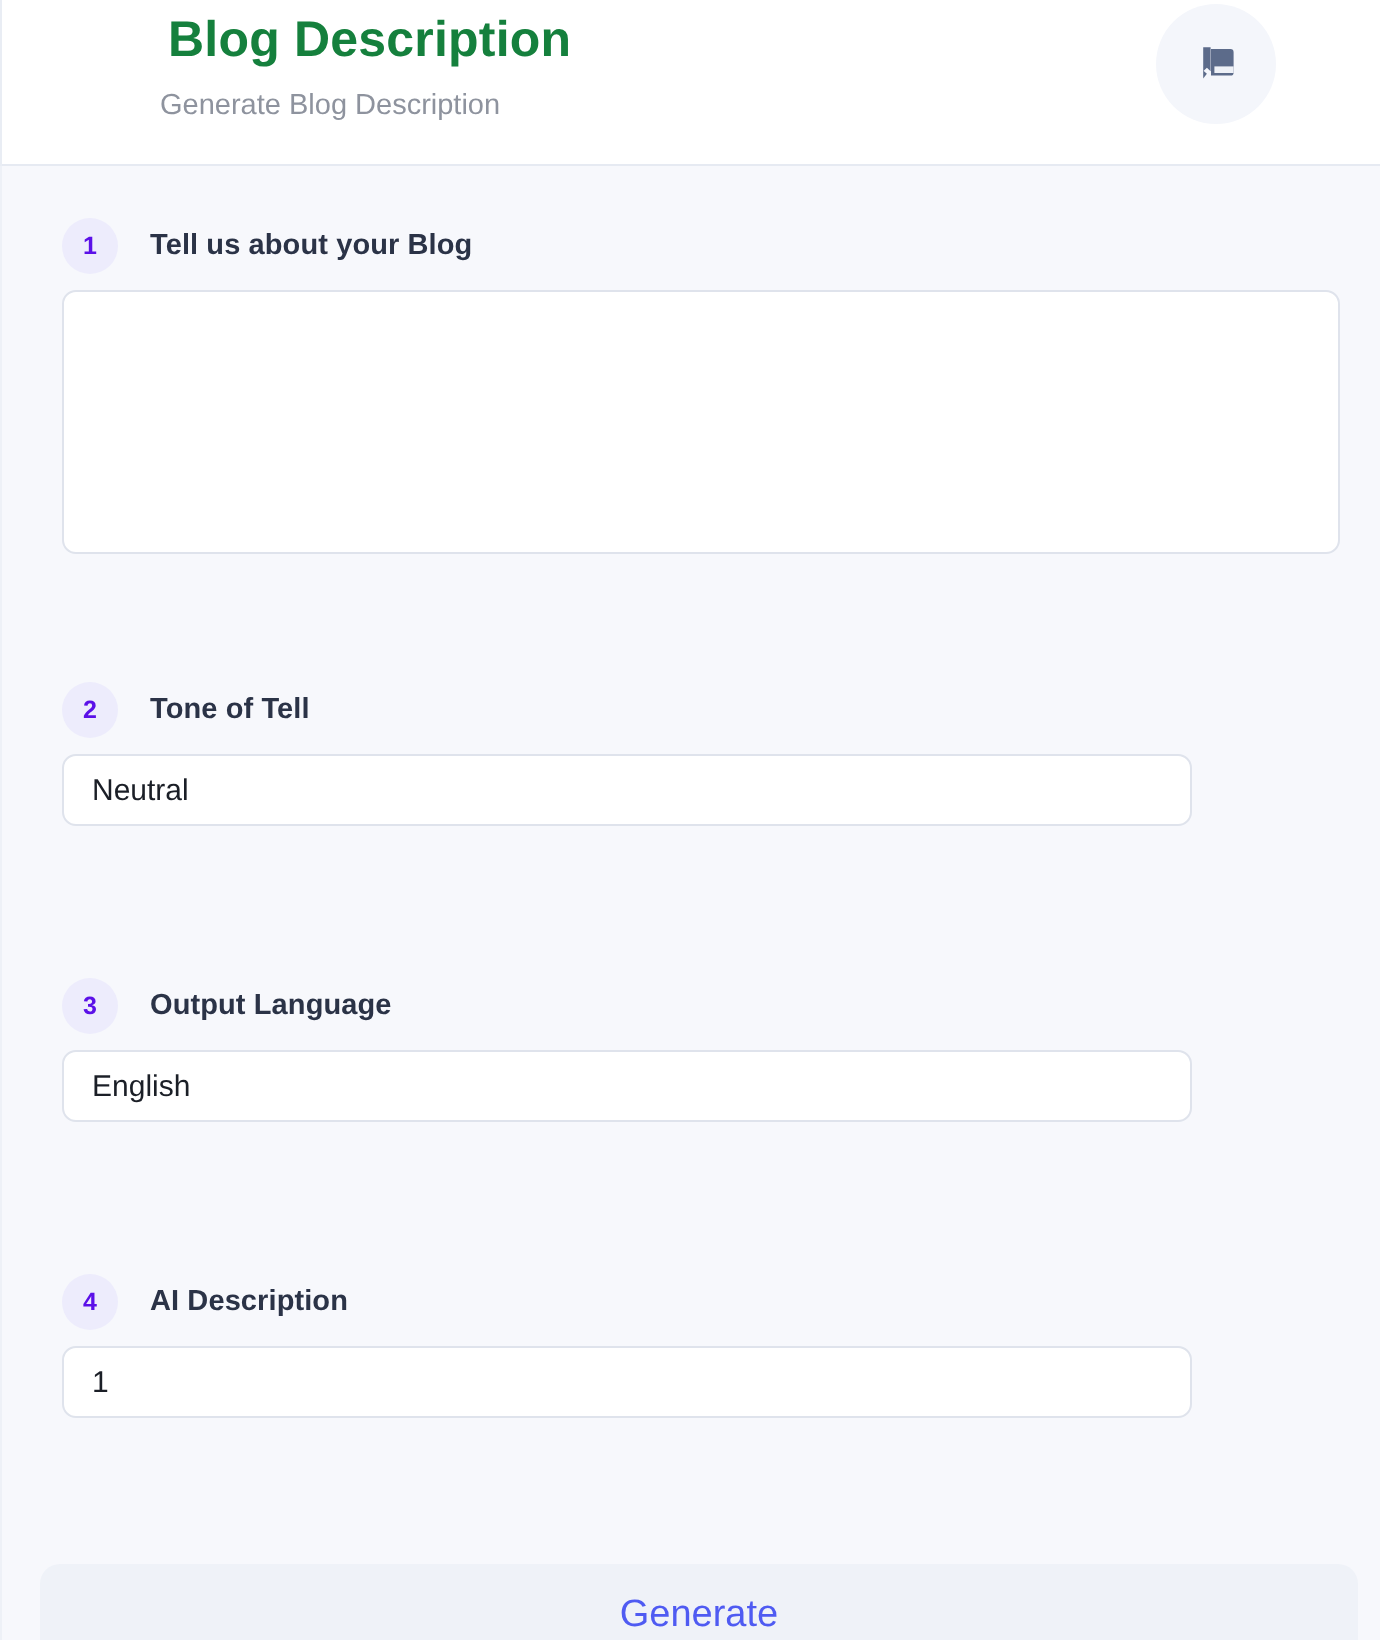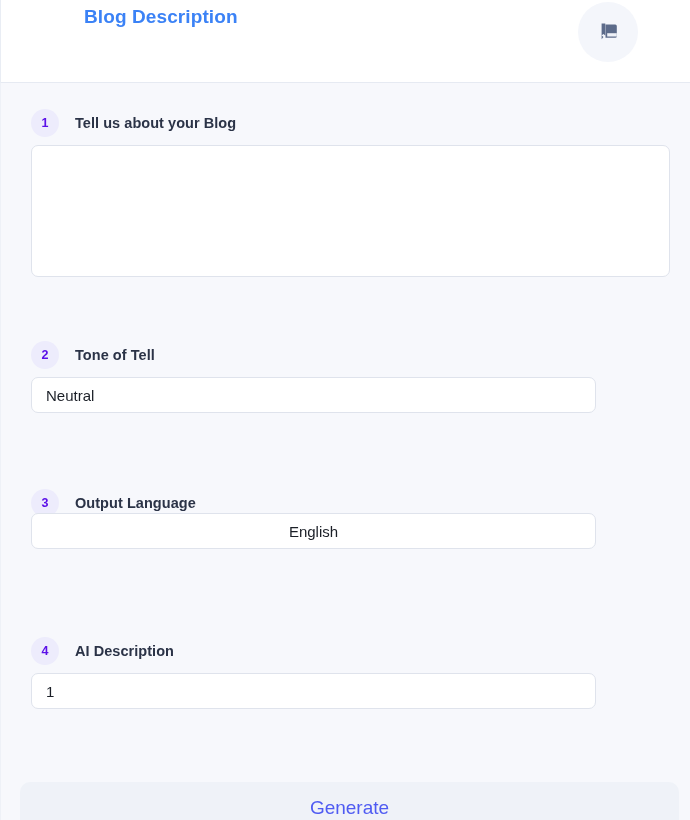--- a/index.html
+++ b/index.html
@@ -39,23 +39,23 @@
     top: 0;
     left: 0;
     width: 1px;
     height: 83px;
     background: #e9edf4;
   }
   .header-title {
     position: absolute;
     left: 84px;
     top: 6px;
-    font-size: 19px;
+    font-size: 25px;
     font-weight: bold;
-    color: #3b82f6;
+    color: #15803d;
     letter-spacing: 0.1px;
     white-space: nowrap;
   }
   .header-subtitle {
     position: absolute;
     left: 80px;
     top: 45px;
     font-size: 14.5px;
     font-weight: 400;
     color: #8e939e;
@@ -198,20 +198,21 @@
 </head>
 <body>
 
 <div class="app">
 
   <div class="header">
     <div class="header-left-rule"></div>
 
     <div class="header-title">Blog Description</div>
 
+    <div class="header-subtitle">Generate Blog Description</div>
 
     <div class="header-icon-badge">
       <span>
         <svg width="26" height="26" viewBox="0 0 26 26" aria-hidden="true">
 
           <path d="M10.5 5.5 H20.2 A1.6 1.6 0 0 1 21.8 7.1 V17.2 A1.6 1.6 0 0 1 20.2 18.8 H10.5 Z" fill="#5c6b8a"></path>
 
           <rect x="12.2" y="14.2" width="9.6" height="3.3" fill="#eef1f7"></rect>
 
           <path d="M6.6 4.6 H10.3 V16.6 L8.45 14.9 L6.6 16.6 Z" fill="#5c6b8a"></path>
@@ -239,21 +240,21 @@
         <div class="step-label">Tone of Tell</div>
       </div>
       <input class="text-field" type="text" style="top: 36px;" placeholder="" value="Neutral">
     </div>
 
     <div class="step" style="top:406px;height:90px;">
       <div class="step-head">
         <div class="step-badge">3</div>
         <div class="step-label">Output Language</div>
       </div>
-      <input class="text-field" type="text" style="top: 24px; text-align: center;" placeholder="" value="English">
+      <input class="text-field" type="text" style="top: 36px;" placeholder="" value="English">
     </div>
 
     <div class="step" style="top:554px;height:90px;">
       <div class="step-head">
         <div class="step-badge">4</div>
         <div class="step-label">AI Description</div>
       </div>
       <input class="text-field" type="text" style="top: 36px;" placeholder="" value="1">
     </div>
   </div>

